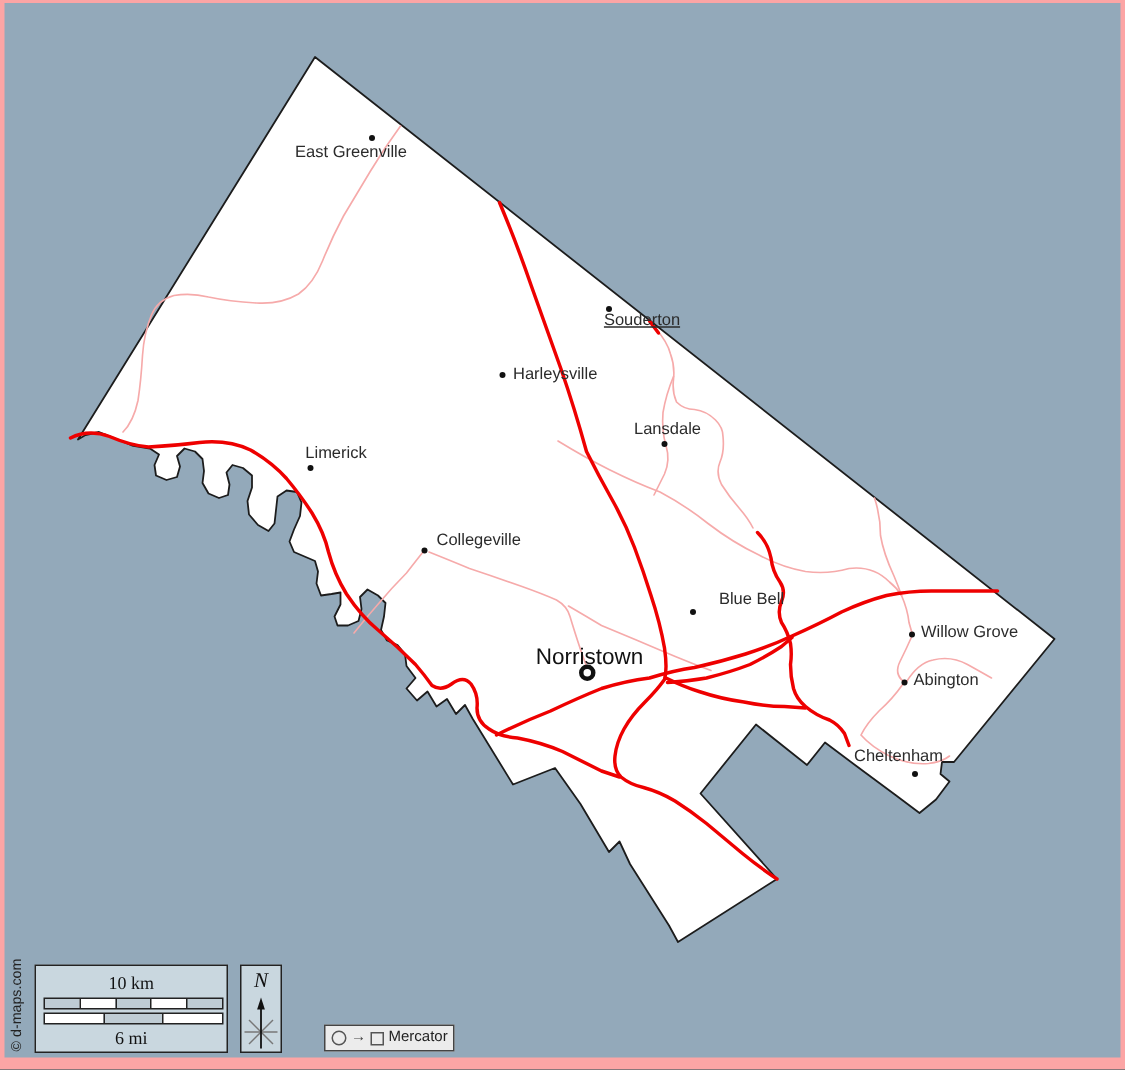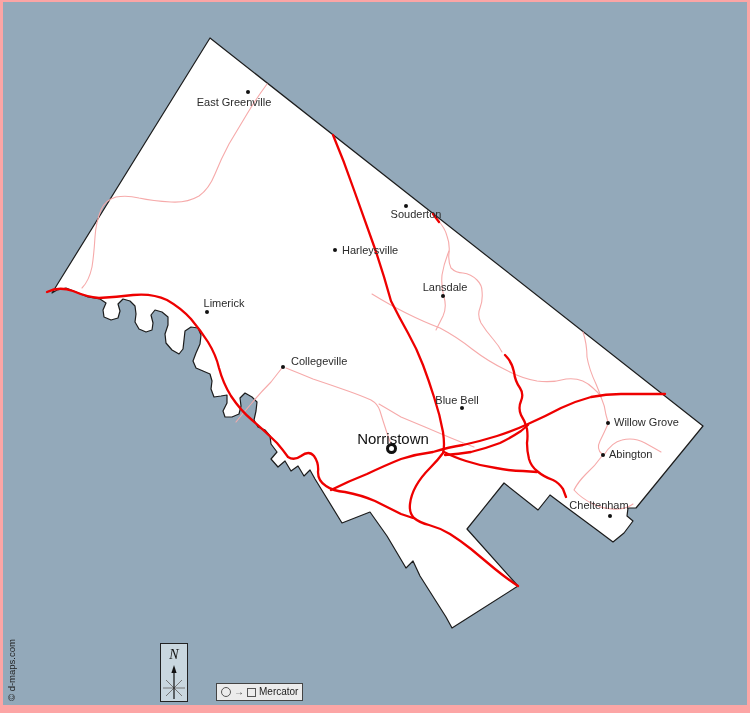--- a/index.html
+++ b/index.html
@@ -70,49 +70,65 @@
       <path d="M445,455 Q459,454 471,452 Q487,448 500,443 Q512,437 521,431 L528,425"></path>
       <path d="M444,452 Q456,458 466,461 Q481,466 496,468 Q511,471 523,471 L537,472"></path>
       <path d="M433,214 L439,222"></path>
     </g>
   </svg>
 
   <span class="dot" style="left:246px;top:90px;"></span>
   <div class="city-label center" style="left:234px;top:102px;">East Greenville</div>
 
   <span class="dot" style="left:404px;top:204px;"></span>
-  <div class="city-label center" style="left:416px;top:214px;">Souderton</div>
+  <div class="city-label center" style="left:428px;top:214px;text-decoration:underline;">Souderton</div>
 
   <span class="dot" style="left:333px;top:248px;"></span>
   <div class="city-label vcenter" style="left:342px;top:250px;">Harleysville</div>
 
   <span class="dot" style="left:441px;top:294px;"></span>
   <div class="city-label center" style="left:445px;top:287px;text-align:right;">Lansdale</div>
 
   <span class="dot" style="left:205px;top:310px;"></span>
   <div class="city-label center" style="left:224px;top:303px;">Limerick</div>
 
   <span class="dot" style="left:281px;top:365px;"></span>
   <div class="city-label vcenter" style="left:291px;top:361px;">Collegeville</div>
 
   <span class="dot" style="left:460px;top:406px;"></span>
-  <div class="city-label center" style="left:457px;top:400px;">Blue Bell</div>
+  <div class="city-label center" style="left:501px;top:400px;">Blue Bell</div>
 
   <span class="ring" style="left:386px;top:443px;"></span>
   <div class="city-label norristown center" style="left:393px;top:438px;">Norristown</div>
 
   <span class="dot" style="left:606px;top:421px;"></span>
   <div class="city-label vcenter" style="left:614px;top:422px;">Willow Grove</div>
 
   <span class="dot" style="left:601px;top:453px;"></span>
   <div class="city-label vcenter" style="left:609px;top:454px;">Abington</div>
 
   <span class="dot" style="left:608px;top:514px;"></span>
   <div class="city-label center" style="left:599px;top:505px;">Cheltenham</div>
 
+  <div class="panel" style="left:23px;top:643px;width:129px;height:59px;">
+    <div class="scale-text" style="top:5px;">10 km</div>
+    <div class="bar" style="top:21px;">
+      <span class="seg-g"></span>
+        <span class="seg-w"></span>
+        <span class="seg-g"></span>
+        <span class="seg-w"></span>
+        <span class="seg-g"></span>
+    </div>
+    <div class="bar" style="top:31px;">
+      <span class="seg-w"></span>
+        <span class="seg-g"></span>
+        <span class="seg-w"></span>
+    </div>
+    <div class="scale-text" style="top:42px;">6 mi</div>
+  </div>
 
   <div class="panel" style="left:160px;top:643px;width:28px;height:59px;">
     <div class="compassN">N</div>
     <svg width="26" height="38" viewBox="0 0 26 38" style="left:0;top:19px;">
       <line x1="2" y1="25" x2="24" y2="25" stroke="#777" stroke-width="1"></line>
       <line x1="5" y1="17" x2="21" y2="33" stroke="#777" stroke-width="1"></line>
       <line x1="5" y1="33" x2="21" y2="17" stroke="#777" stroke-width="1"></line>
       <line x1="13" y1="36" x2="13" y2="7" stroke="#111" stroke-width="1.2"></line>
       <path d="M13,2 L10.4,10 L15.6,10 Z" fill="#111"></path>
     </svg>

